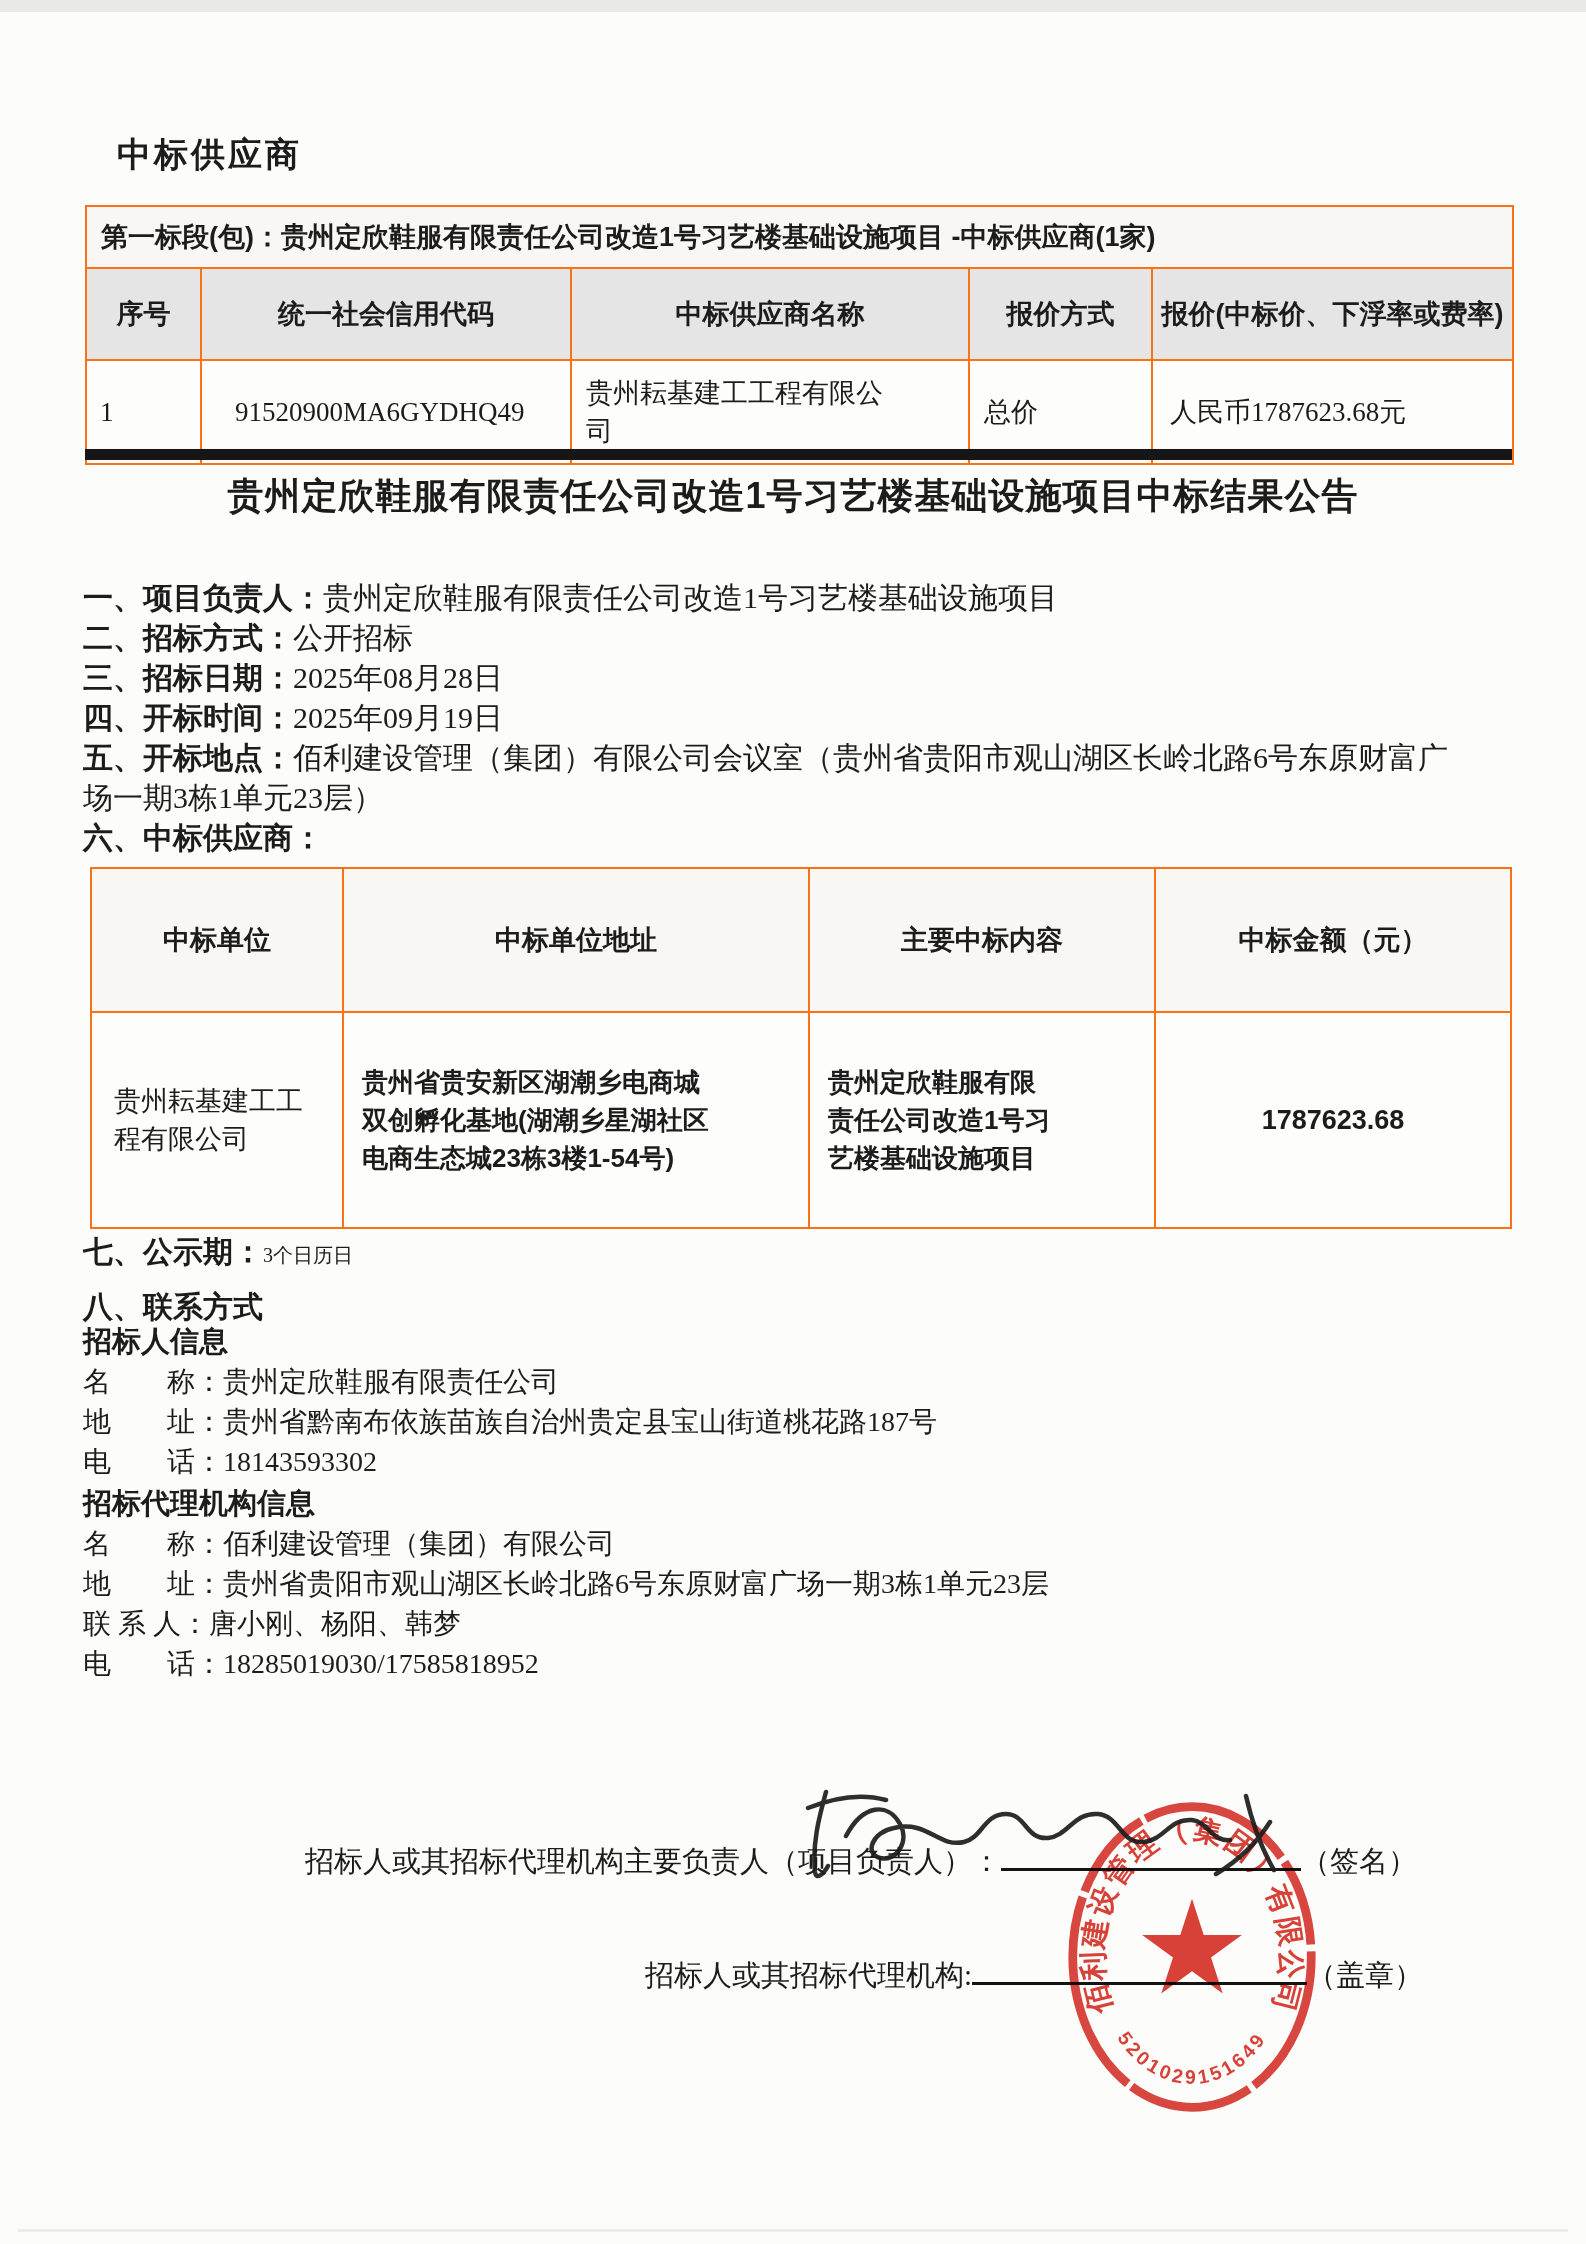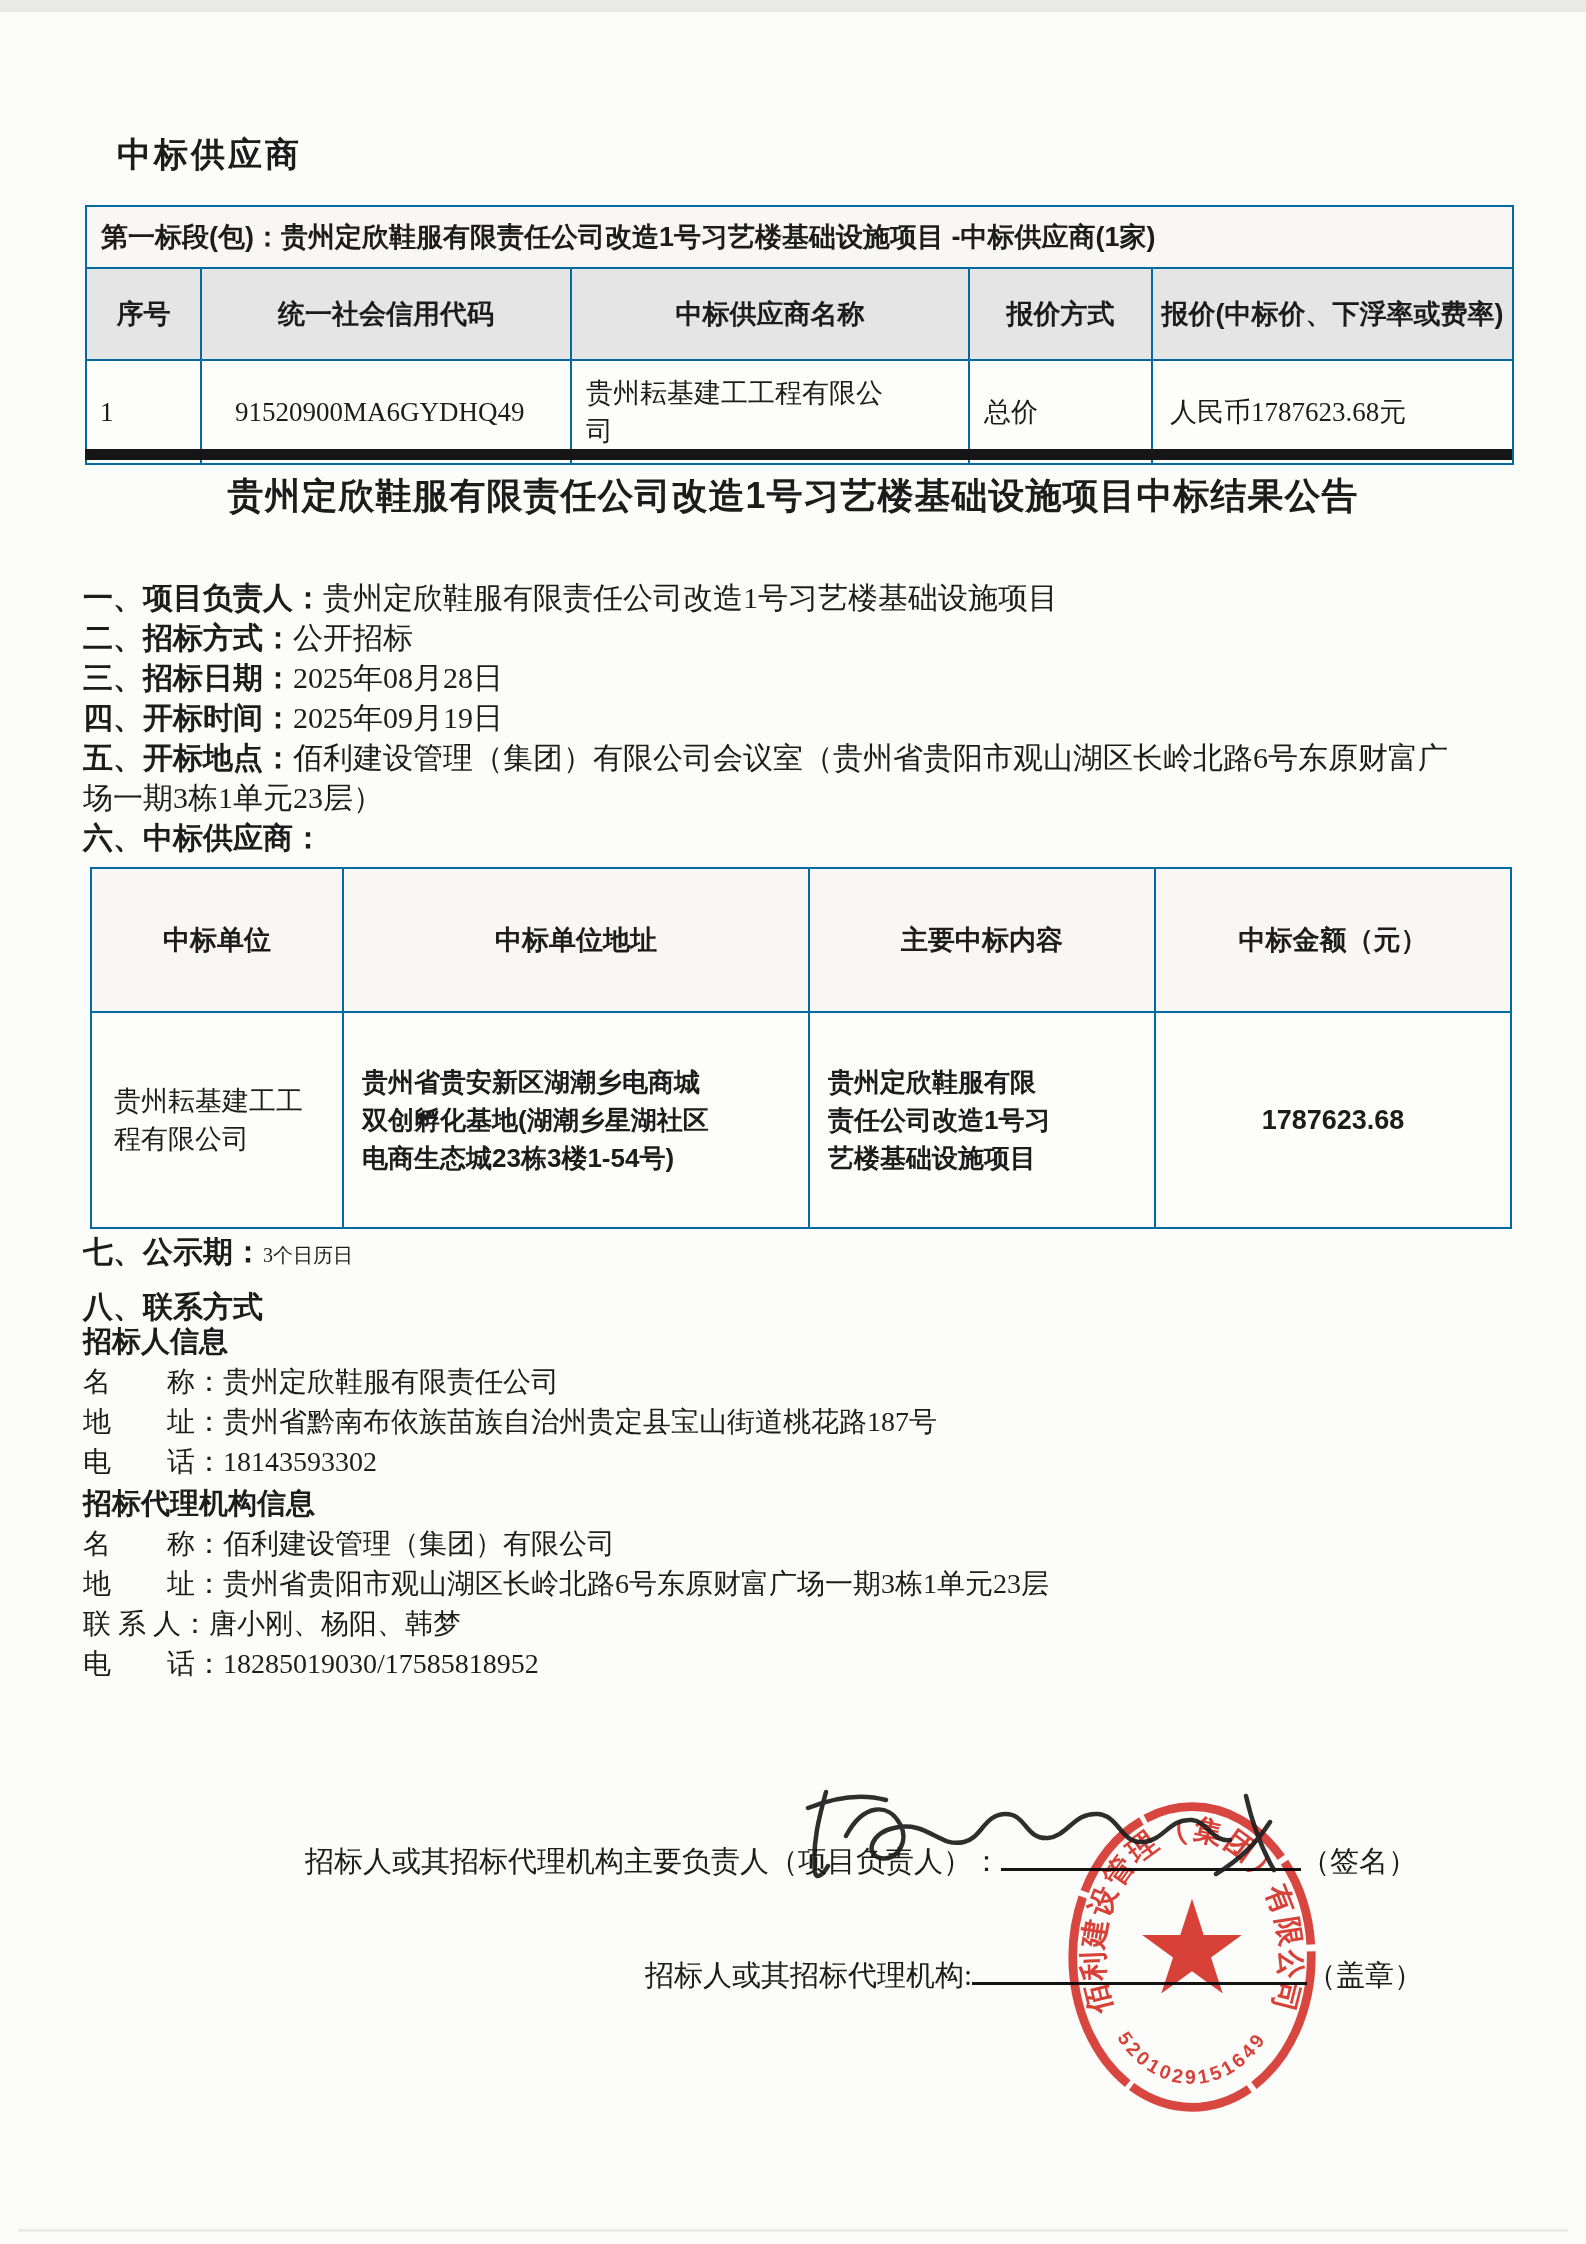--- a/index.html
+++ b/index.html
@@ -8,21 +8,21 @@
     background:#fcfcfa;overflow:hidden;color:#1c1c1c;
     font-family:"Liberation Serif","DejaVu Serif",serif;
   }
 
   .h-top{
     position:absolute;left:117px;top:120px;
     font:700 34px "Liberation Sans","DejaVu Sans",sans-serif;letter-spacing:3px;
   }
 
   table{border-collapse:collapse;table-layout:fixed;}
-  td,th{border:2px solid #0369a1;overflow:hidden;}
+  td,th{border:2px solid #f97316;overflow:hidden;}
 
   .t1{position:absolute;left:85px;top:193px;width:1427px;}
   .t1 .span-row td{
     height:56px;font:600 27px "Liberation Sans","DejaVu Sans",sans-serif;
     padding:2px 8px 2px 14px;background:#f8f7f4;
   }
   .t1 th{
     height:86px;font:700 27px "Liberation Sans","DejaVu Sans",sans-serif;
     text-align:center;background:#e5e5e5;padding:2px 6px;
   }

